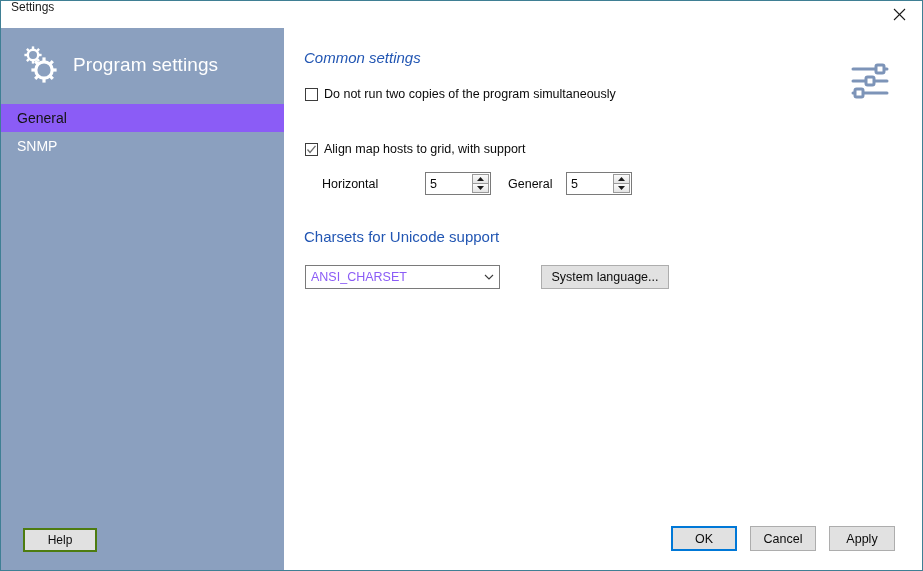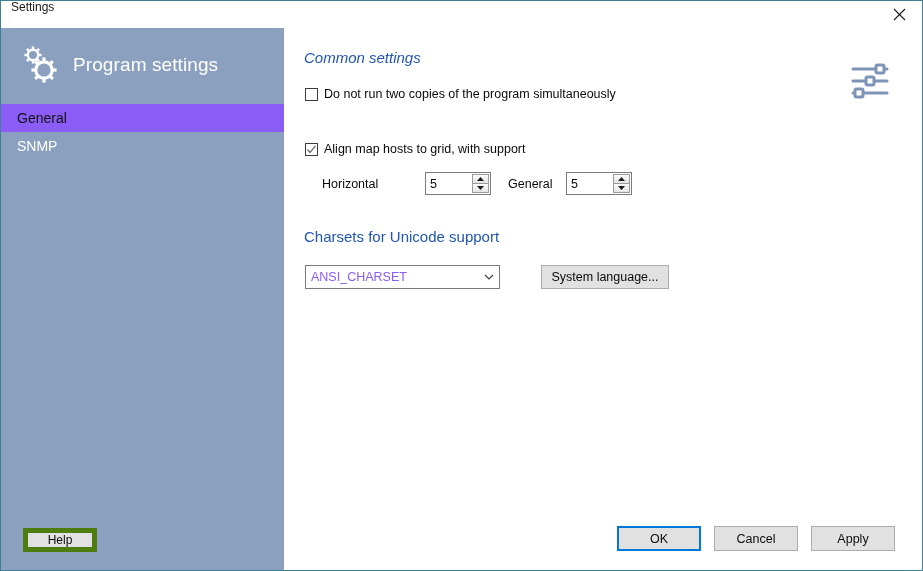--- a/index.html
+++ b/index.html
@@ -94,21 +94,21 @@
     background: #8b5cf6;
     color: #131313;
   }
   .help-button {
     position: absolute;
     left: 22px;
     bottom: 18px;
     width: 74px;
     height: 24px;
     background: #e1e1e1;
-    border: 5px solid #4d7c0f;
+    border: 2px solid #4d7c0f;
     font-family: "Liberation Sans", sans-serif;
     font-size: 12px;
     color: #0c0c0c;
     cursor: pointer;
     padding: 0;
   }
 
   
   .content {
     position: absolute;
@@ -266,21 +266,21 @@
 
   
   .footer-buttons {
     position: absolute;
     right: 27px;
     bottom: 19px;
     display: flex;
     gap: 13px;
   }
   .dlg-button {
-    width: 84px;
+    width: 66px;
     height: 25px;
     background: #e1e1e1;
     border: 1px solid #adadad;
     font-family: "Liberation Sans", sans-serif;
     font-size: 12.5px;
     color: #0c0c0c;
     cursor: pointer;
     padding: 0;
     box-sizing: border-box;
   }

